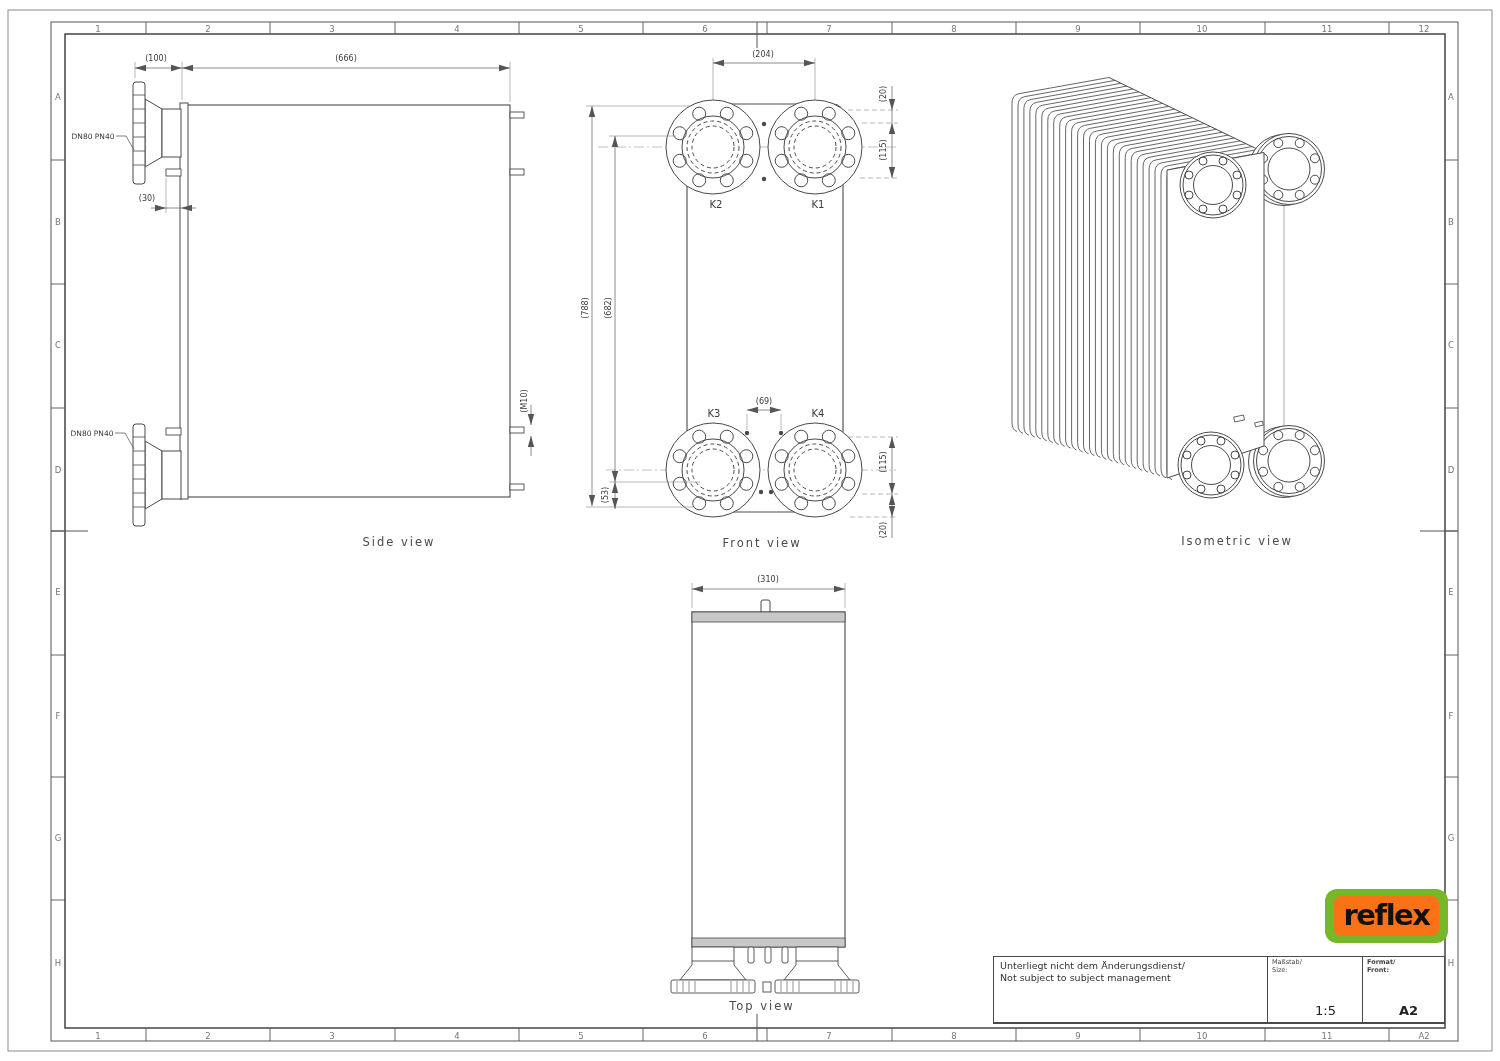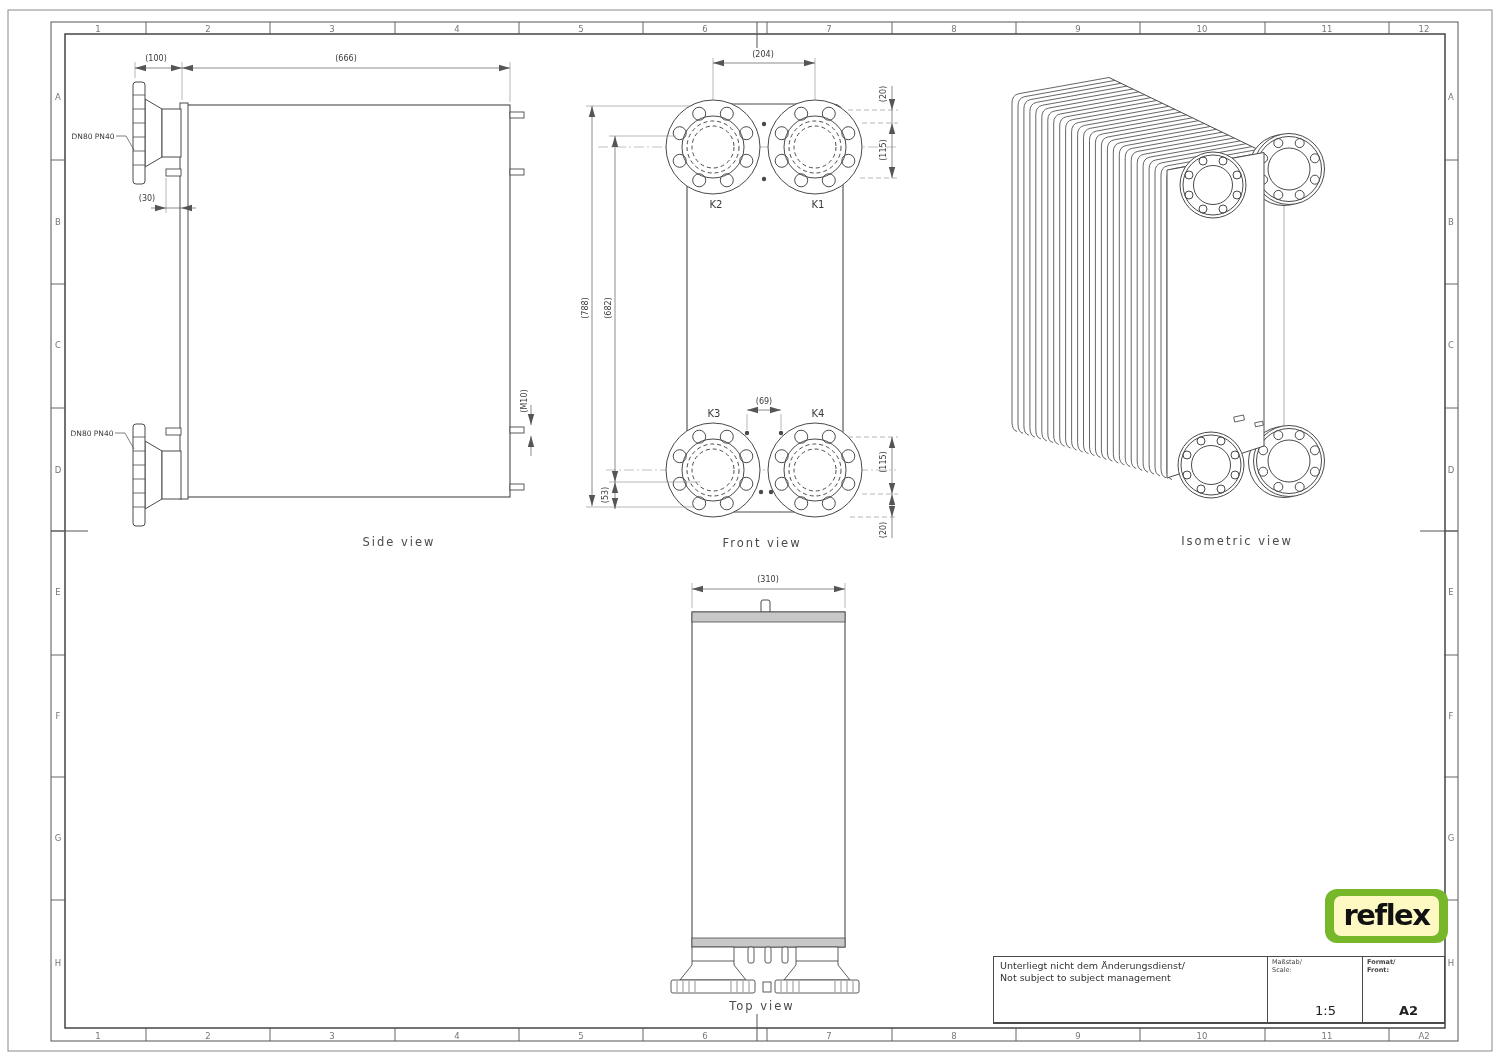--- a/index.html
+++ b/index.html
@@ -23,21 +23,21 @@
   .tb-format{flex:1;font-weight:bold;}
   .tb-minilabel{position:absolute;left:4px;top:2px;font-size:6.5px;line-height:7.5px;color:#444;}
   .tb-value{position:absolute;right:26px;bottom:4px;font-size:13px;color:#222;}
   .tb-rev{width:96px;border-right:1.2px solid #4a4a4a;}
   .tb-revdate{position:absolute;left:14px;bottom:5px;font-size:11px;color:#222;}
   .tb-title{flex:1;display:flex;align-items:center;justify-content:center;font-size:11px;
     letter-spacing:1px;color:#222;}
   
   .logo{position:absolute;left:1325px;top:889px;width:123px;height:54px;border-radius:12px;
     display:flex;align-items:center;justify-content:center;box-sizing:border-box;}
-  .logo-inner{width:105px;height:40px;background:#fef9c3;border-radius:7px;display:flex;
+  .logo-inner{width:105px;height:40px;background:#f97316;border-radius:7px;display:flex;
     align-items:center;justify-content:center;}
   .logo-text{font-size:29px;font-weight:bold;letter-spacing:-1.5px;color:#111;line-height:1;
     transform:translateY(-1px);}
 </style>
 </head>
 <body>
 
 <div id="page">
 
 <svg id="cad" width="1500" height="1061" viewBox="0 0 1500 1061">
@@ -319,21 +319,21 @@
 
 <div class="titleblock">
   <div class="tb-row tb-row1">
     <div class="tb-cell tb-note">
       <div>Unterliegt nicht dem Änderungsdienst/</div>
       <div>Not subject to subject management</div>
     </div>
     <div class="tb-cell tb-scale">
       <div class="tb-minilabel">
         <div>Maßstab/</div>
-        <div>Scale:</div>
+        <div>Size:</div>
       </div>
       <div class="tb-value">1:5</div>
     </div>
     <div class="tb-cell tb-format">
       <div class="tb-minilabel">
         <div>Format/</div>
         <div>Front:</div>
       </div>
       <div class="tb-value">A2</div>
     </div>

